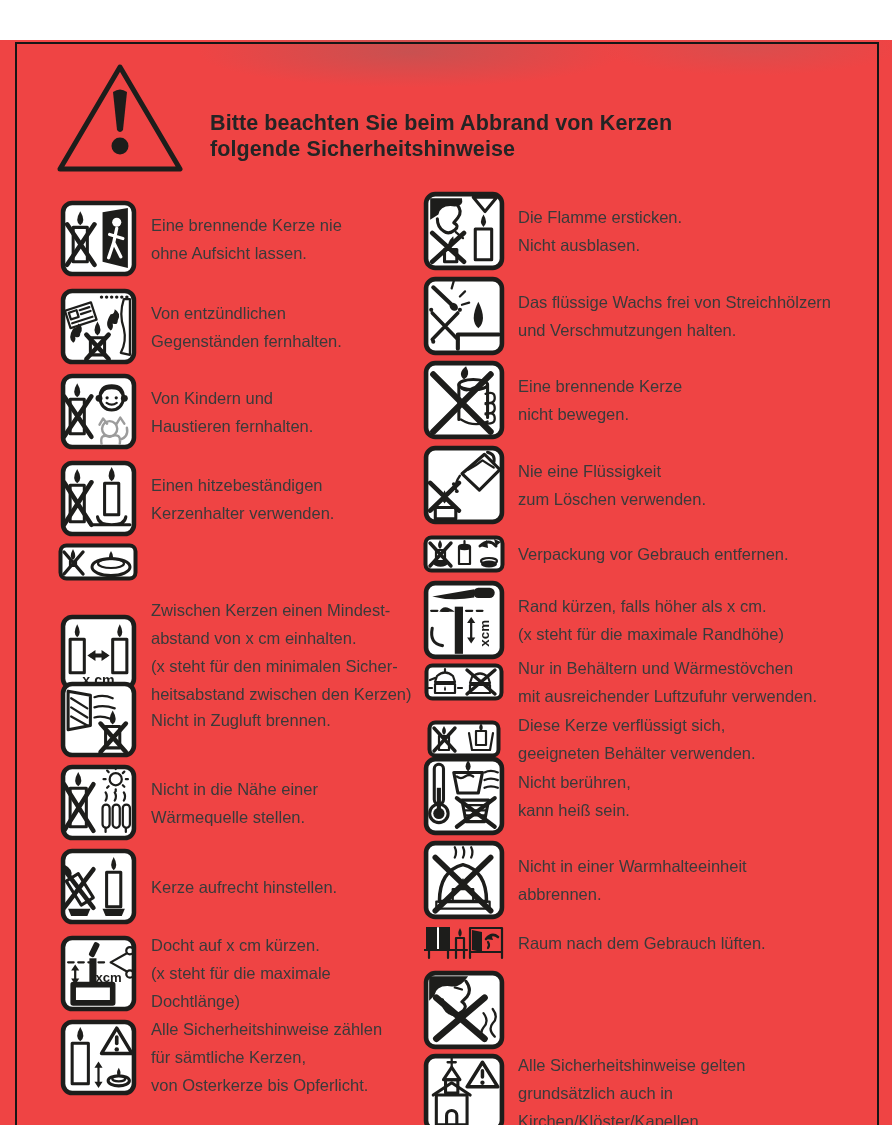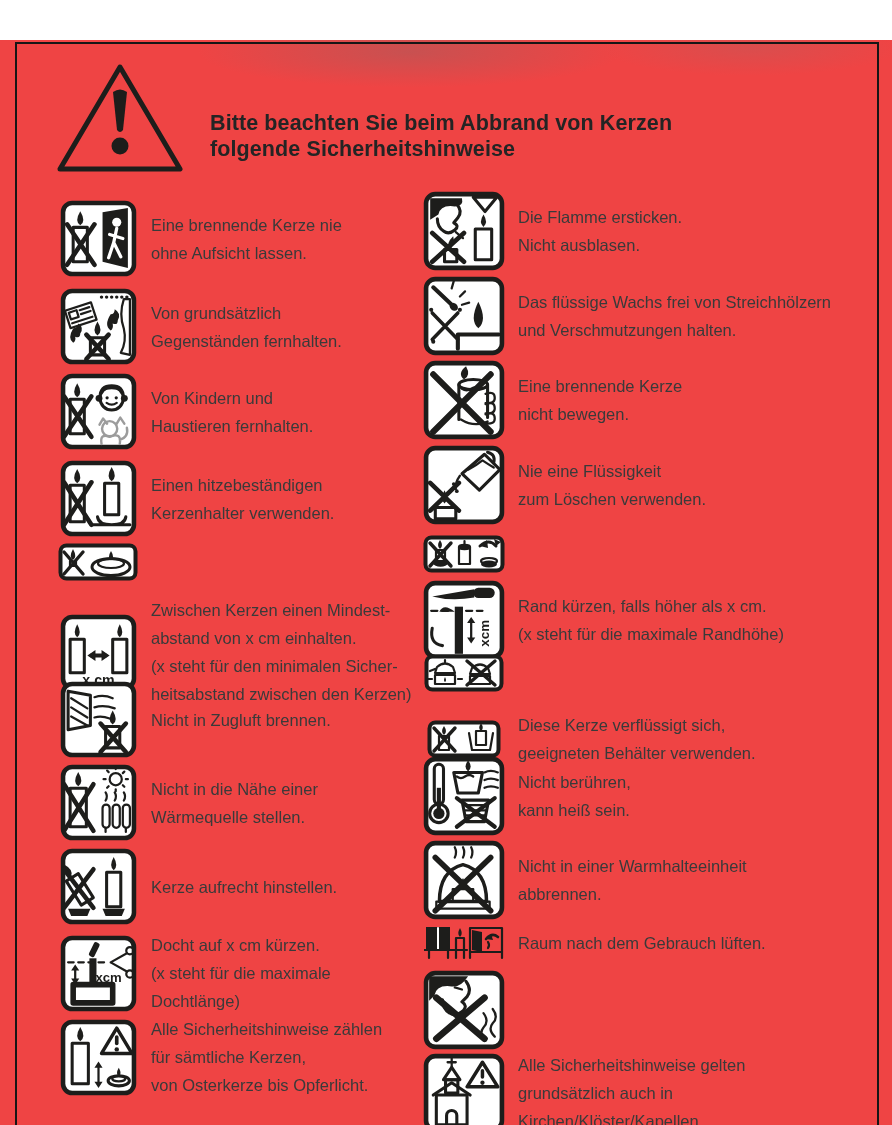--- a/index.html
+++ b/index.html
@@ -83,21 +83,21 @@
           <circle class="fl" cx="61" cy="9" r="1.7"></circle>
             <circle class="fl" cx="66" cy="9" r="1.7"></circle>
           <path class="lt" d="M63 11 Q58 26 63 40 Q66 53 60 64 L69 66 V11 Z" fill="#fff"></path>
           <path class="fl" d="M13 40 q-6 10 0 14 q3 -2 2 -6 q5 2 5 -3 q4 -6 -2 -10 q0 4 -5 5 Z"></path>
           <path class="fl" d="M50 26 q-7 11 0 16 q3 -2 2 -7 q5 2 5 -3 q4 -7 -3 -11 q0 5 -4 5 Z"></path>
           <path class="fl" d="M37 33 Q31 43 37 47 Q43 43 37 33"></path>
           <rect class="ln" x="30" y="49" width="14" height="17"></rect>
           <path class="x" d="M26 46 L48 70 M48 46 L26 70"></path>
         </svg>
       </span>
-      <p class="txt">Von grundsätzlich
+      <p class="txt">Von entzündlichen
 Gegenständen fernhalten.</p>
     </div>
 
     <div class="item h76" style="top:333px">
       <span class="ibox">
         <svg width="77" height="77" viewBox="0 0 76 76">
           <rect class="bd" x="3" y="3" width="70" height="70" rx="9"></rect>
           <path class="fl" d="M17 10 Q11 20 17 24 Q23 20 17 10"></path>
           <rect class="ln" x="10" y="26" width="14" height="34"></rect>
           <path class="x" d="M4 23 L31 63 M31 23 L4 63"></path>
@@ -347,20 +347,21 @@
           <path class="x3" d="M7 8 L28 31 M28 8 L7 31"></path>
           <rect class="lt" x="36" y="12" width="11" height="17"></rect>
           <ellipse class="lt" cx="41.5" cy="12" rx="5.5" ry="2.2"></ellipse>
           <path class="lt" d="M41.5 6 V10"></path>
           <path class="ln" d="M57 11 Q66 3 73 11"></path>
           <path class="fl" d="M57 11 l7 -6 l1 8 Z M73 11 l-2 -7 l7 3 Z"></path>
           <ellipse class="fl" cx="66" cy="29" rx="8" ry="3.6"></ellipse>
           <ellipse class="lt" cx="66" cy="26" rx="8" ry="3"></ellipse>
         </svg>
       </span>
+      <p class="txt">Verpackung vor Gebrauch entfernen.</p>
     </div>
 
     <div class="item h76" style="top:540px">
       <span class="ibox">
         <svg width="82" height="80" viewBox="0 0 80 78">
           <rect class="bd" x="3" y="3" width="74" height="72" rx="9"></rect>
           <path class="fl" d="M9 16 L50 9 L50 17 Q28 21 9 16 Z"></path>
           <rect class="fl" x="49" y="7.5" width="21" height="10" rx="5"></rect>
           <rect class="fl" x="31" y="26" width="8" height="46"></rect>
           <path class="fl" d="M31 31 Q20 22 16 31 L31 31 Z"></path>
@@ -381,20 +382,22 @@
           <rect class="bd" x="2.5" y="2.5" width="75" height="33" rx="6" style="stroke-width:4"></rect>
           <path class="lt" d="M13 13 q8 -7 16 0 l2 6 H11 Z M11 15 l-5 2 M21 9 v-3"></path>
           <rect class="lt" x="11" y="21" width="20" height="9"></rect>
           <path class="fl" d="M21 23 Q19 26.5 21 28 Q23 26.5 21 23"></path>
           <path class="lt" d="M4 25 h4 M34 25 h4"></path>
           <path class="lt" d="M48 14 q8 -7 16 0 l2 6 H46 Z"></path>
           <rect class="lt" x="46" y="22" width="20" height="8"></rect>
           <path class="x3" d="M43 7 L71 31 M71 7 L43 31"></path>
         </svg>
       </span>
+      <p class="txt">Nur in Behältern und Wärmestövchen
+mit ausreichender Luftzufuhr verwenden.</p>
     </div>
 
     <div class="item" style="top:671px">
       <span class="ibox">
         <svg width="74" height="38" viewBox="0 0 74 38">
           <rect class="bd" x="2.5" y="2.5" width="69" height="33" rx="6" style="stroke-width:4"></rect>
           <path class="fl" d="M17 6 Q13 12 17 15 Q21 12 17 6"></path>
           <rect class="lt" x="12" y="16" width="10" height="14"></rect>
           <path class="x3" d="M7 8 L28 31 M28 8 L7 31"></path>
           <path class="lt" d="M42 13 L45 30 H63 L66 13"></path>

